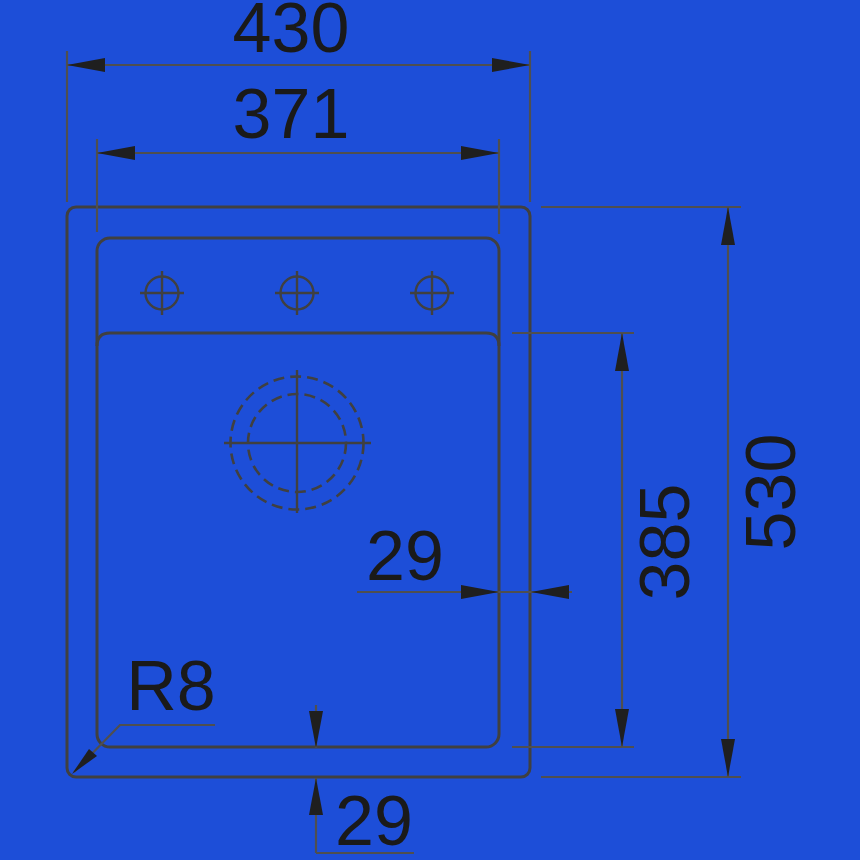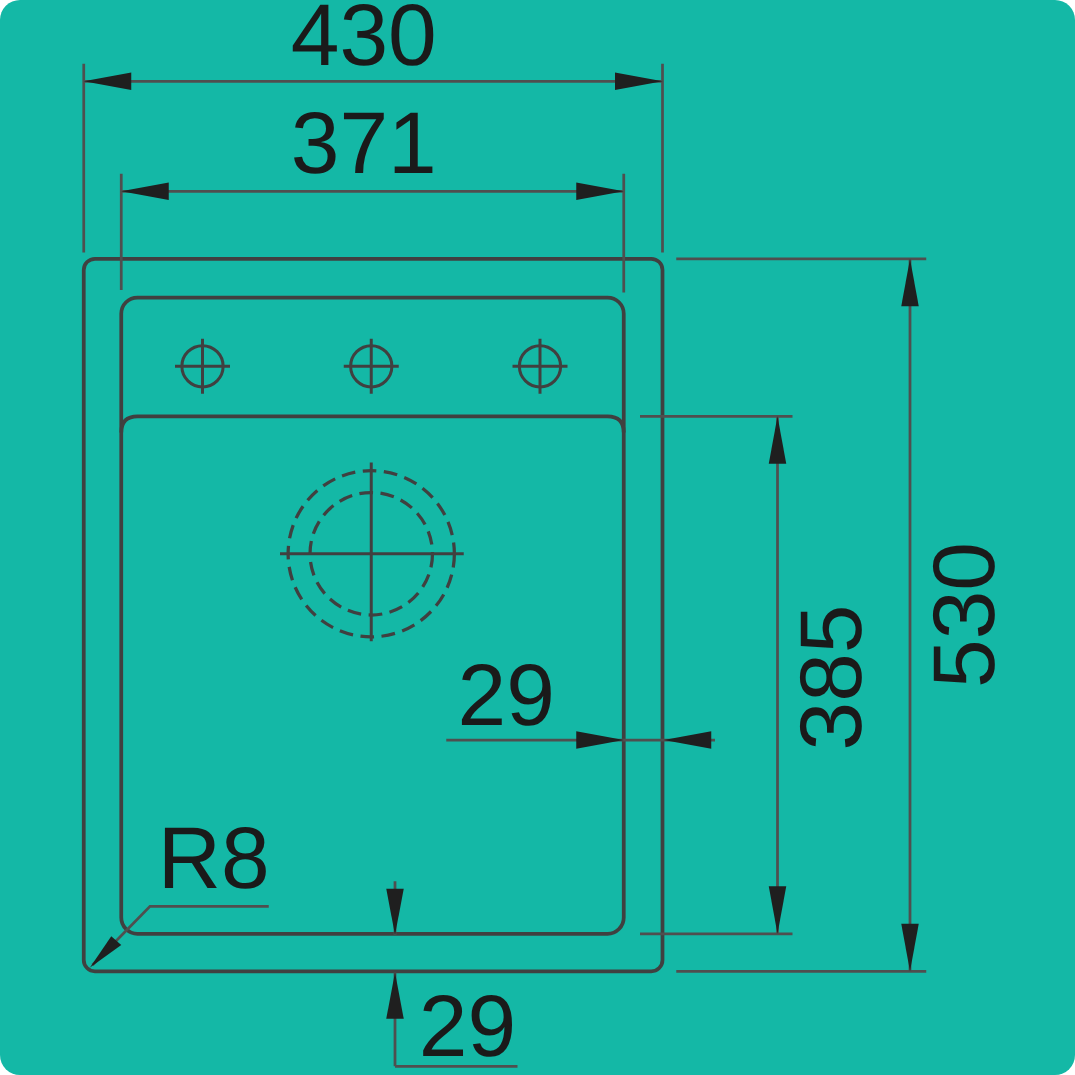--- a/index.html
+++ b/index.html
@@ -4,23 +4,22 @@
 <style>
   html, body {
     margin: 0;
     padding: 0;
     background: #ffffff;
   }
   .canvas {
     position: relative;
     width: 860px;
     height: 860px;
-    background: #14b8a6;
+    background: #1d4ed8;
     overflow: hidden;
-    border-radius: 16px;
   }
   svg { display: block; }
   .outline {
     fill: none;
     stroke: #404040;
     stroke-width: 3;
   }
   .outline-thin {
     fill: none;
     stroke: #404040;

